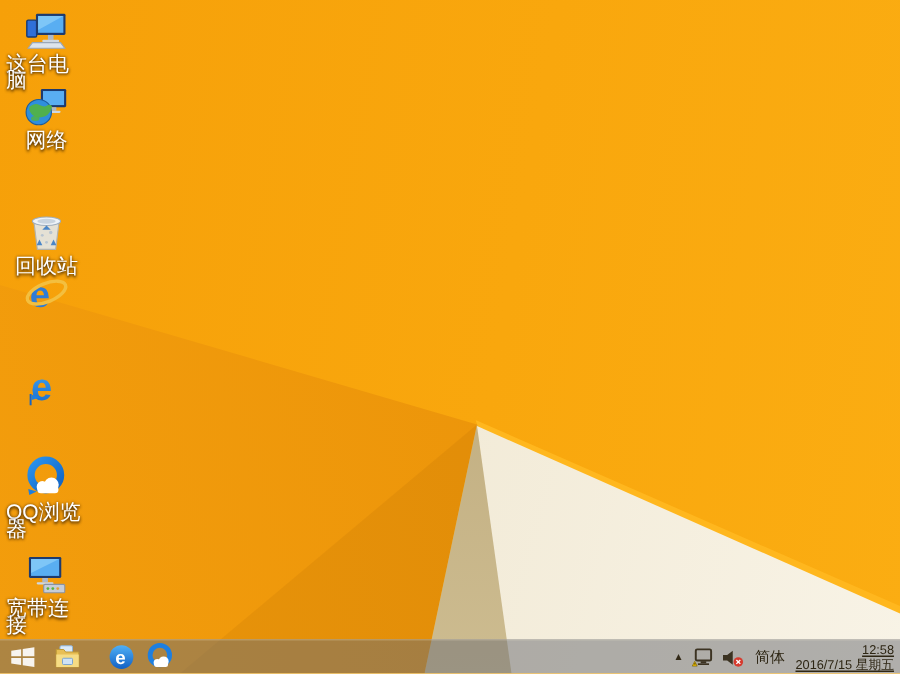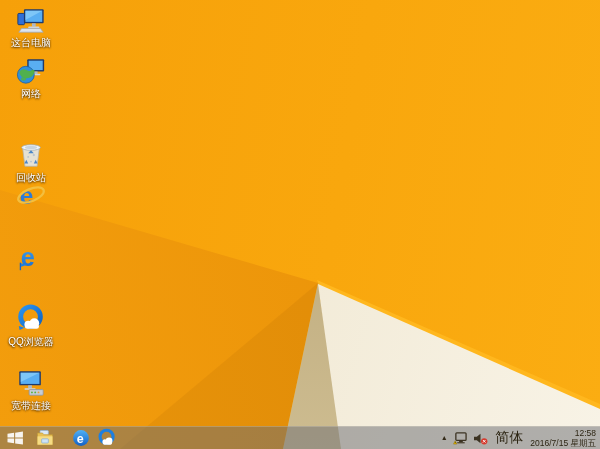--- a/index.html
+++ b/index.html
@@ -32,43 +32,43 @@
     background:linear-gradient(105deg,#e5dcc2 0%,#f1e9d4 40%,#f8f3e6 100%);
   }
   
   .dicon{
     position:absolute;left:0;width:62px;
     display:flex;flex-direction:column;align-items:center;
     cursor:default;
   }
   .dicon .art{width:30px;height:30px;display:block;}
   .dicon .lbl{
-    margin-top:2px;max-width:54px;text-align:center;
-    font-size:10px;line-height:11px;color:#fff;
+    margin-top:2px;max-width:54px;text-align:left;
+    font-size:14px;line-height:11px;color:#fff;
     text-shadow:0 1px 2px rgba(40,20,0,.85),0 0 2px rgba(40,20,0,.6);
     word-break:break-all;
   }
   
   .taskbar{
     position:absolute;left:0;right:0;bottom:0;height:23px;
     background:rgba(109,112,117,0.52);
     border-top:1px solid rgba(255,245,225,0.22);
     box-sizing:border-box;
   }
   .tb-btn{position:absolute;top:0;height:22px;width:26px;
     display:flex;align-items:center;justify-content:center;}
   .tray{
     position:absolute;right:2px;top:0;height:22px;
     display:flex;align-items:center;gap:5px;color:#2e2614;
   }
   .tray .arrow{font-size:8px;line-height:8px;color:#332a18;padding:0 2px;}
-  .tray .ime{font-size:14px;padding:0 2px;}
+  .tray .ime{font-size:10px;padding:0 2px;}
   .clock{
     font-size:8.5px;line-height:10px;text-align:right;
-    padding-right:2px;min-width:62px;white-space:nowrap;
+    padding-right:2px;min-width:62px;white-space:nowrap;text-decoration:underline;
   }
 </style>
 </head>
 <body>
 
 <div class="layer wp-base"></div>
 <div class="layer wp-left-wedge"></div>
 <div class="layer wp-dark-fan"></div>
 <div class="layer wp-ridge"></div>
 <div class="layer wp-khaki"></div>

